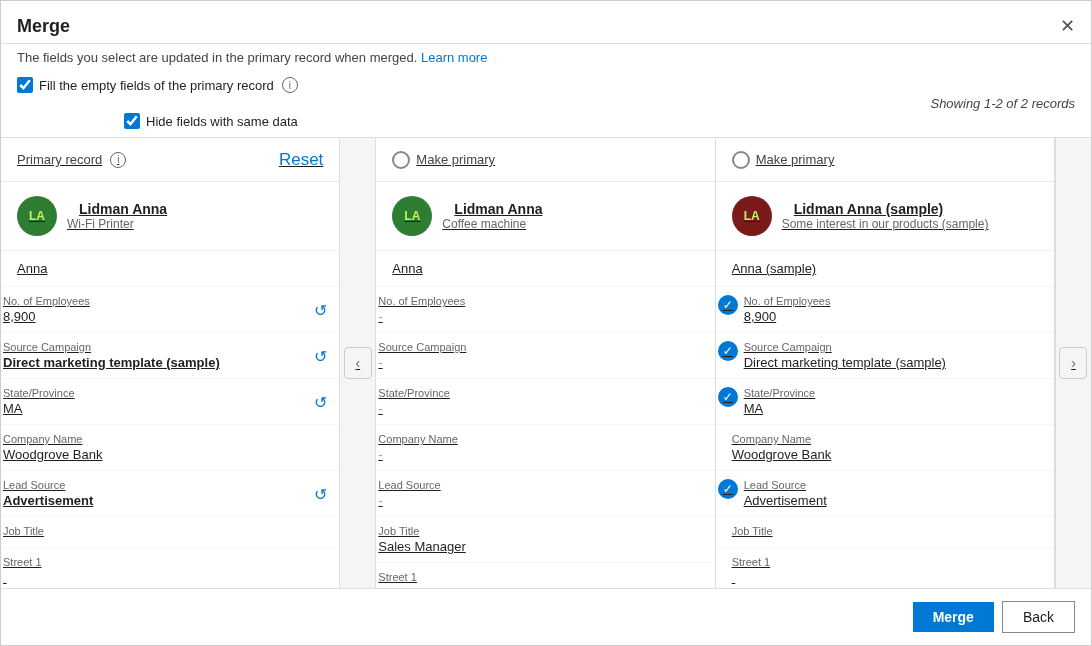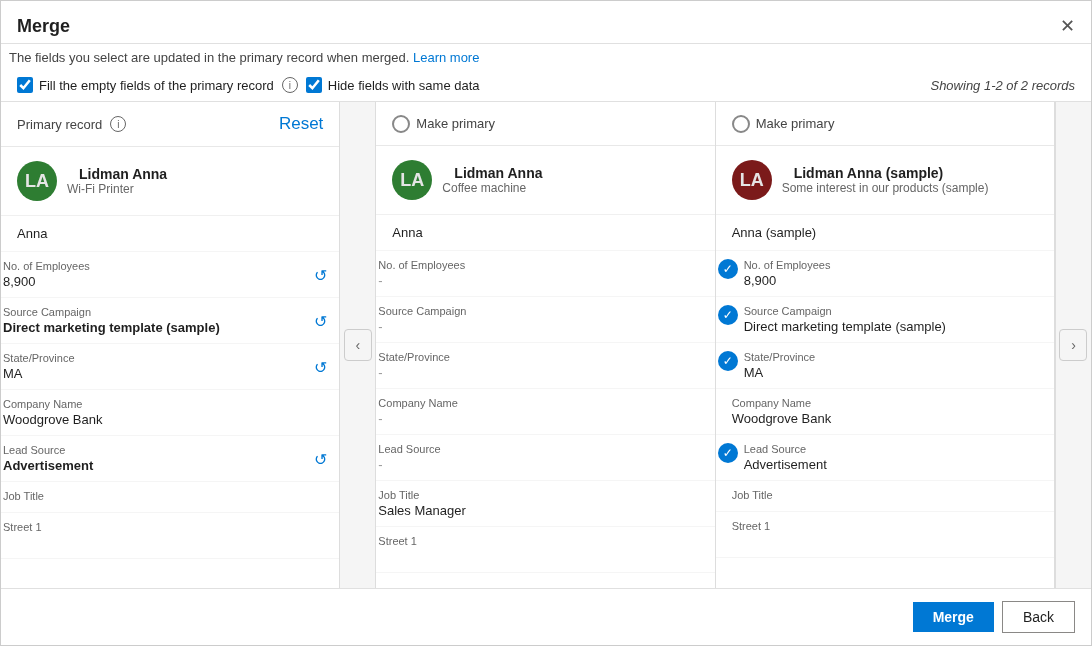--- a/index.html
+++ b/index.html
@@ -2,40 +2,40 @@
 <html><head>
   <meta charset="utf-8">
   <style>
     * { box-sizing: border-box; margin: 0; padding: 0; }
     body { font-family: 'Segoe UI', sans-serif; font-size: 13px; color: #1f1f1f; background: #fff; width: 1092px; height: 646px; overflow: hidden; }
 
     .dialog { width: 1092px; height: 646px; background: #fff; display: flex; flex-direction: column; border: 1px solid #ccc; }
 
     .dialog-header { display: flex; align-items: center; justify-content: space-between; padding: 14px 16px 6px 16px; border-bottom: 1px solid #e0e0e0; }
     .dialog-title { font-size: 18px; font-weight: 600; }
-    .dialog-subtitle { font-size: 13px; color: #444; padding: 6px 16px 4px 8px; }
+    .dialog-subtitle { font-size: 13px; color: #444; padding: 6px 16px 4px 16px; }
     .dialog-subtitle a { color: #0078d4; text-decoration: none; }
     .close-btn { background: none; border: none; cursor: pointer; font-size: 18px; color: #555; }
 
     .toolbar { display: flex; align-items: center; justify-content: space-between; padding: 8px 16px; border-bottom: 1px solid #e0e0e0; }
-    .toolbar-left { display: flex; align-items: flex-end; gap: 8px; }
+    .toolbar-left { display: flex; align-items: flex-end; gap: 20px; flex-direction: column; }
     .toolbar-right { font-size: 13px; color: #444; font-style: italic; }
     .checkbox-group { display: flex; align-items: center; gap: 6px; }
     .checkbox-group input[type="checkbox"] { width: 16px; height: 16px; accent-color: #0078d4; }
     .info-icon { display: inline-flex; align-items: center; justify-content: center; width: 16px; height: 16px; border-radius: 50%; border: 1px solid #666; font-size: 10px; color: #666; margin-left: 2px; cursor: default; }
 
     .col { flex: 1; border-right: 1px solid #ddd; overflow-y: auto; padding: 0; display: flex; flex-direction: column; }
     .col:last-child { border-right: none; }
 
     .col-header { padding: 12px 16px; border-bottom: 1px solid #e8e8e8; display: flex; align-items: center; justify-content: space-between; min-height: 44px; }
     .col-header-left { display: flex; align-items: center; gap: 6px; font-size: 13px; color: #444; }
     .radio-circle { width: 18px; height: 18px; border-radius: 50%; border: 2px solid #888; display: inline-block; }
     .reset-link { color: #0078d4; text-decoration: none; cursor: pointer; font-size: 17px; }
 
-    .avatar { width: 40px; height: 40px; border-radius: 50%; display: flex; align-items: center; justify-content: center; font-weight: 700; font-size: 18px; color: #e5e5e5; flex-shrink: 0; }
+    .avatar { width: 40px; height: 40px; border-radius: 50%; display: flex; align-items: center; justify-content: center; font-weight: 700; font-size: 12px; color: #bef264; flex-shrink: 0; }
     .avatar-green { background: #2e7d32; }
     .avatar-dark-red { background: #7b1a1a; }
 
     .record-header { display: flex; align-items: center; gap: 10px; padding: 14px 16px; border-bottom: 1px solid #f0f0f0; }
     .record-name { font-weight: 600; font-size: 14px; margin-left: 12px; }
     .record-sub { font-size: 12px; color: #666; }
 
     .field-section { padding: 8px 2px; border-bottom: 1px solid #f5f5f5; position: relative; }
     .field-label { font-size: 11px; color: #666; margin-bottom: 2px; }
     .field-value { font-size: 13px; color: #1f1f1f; }
@@ -52,21 +52,21 @@
     .nav-arrow { display: flex; align-items: center; justify-content: center; width: 28px; cursor: pointer; background: none; border: 1px solid #ccc; border-radius: 4px; color: #666; font-size: 14px; }
     .nav-col { display: flex; align-items: center; justify-content: center; width: 36px; background: #f5f5f5; border-right: 1px solid #ddd; }
     .nav-col-right { display: flex; align-items: center; justify-content: center; width: 36px; background: #f5f5f5; border-left: 1px solid #ddd; }
 
     .dialog-footer { display: flex; align-items: center; justify-content: flex-end; gap: 8px; padding: 12px 16px; border-top: 1px solid #e0e0e0; }
     .btn-primary { background: #0078d4; color: #fff; border: none; padding: 7px 20px; cursor: pointer; font-size: 14px; font-weight: 600; }
     .btn-secondary { background: #fff; color: #1f1f1f; border: 1px solid #8a8886; padding: 7px 20px; cursor: pointer; font-size: 14px; }
 
     .first-name-row { padding: 10px 16px; font-size: 13px; border-bottom: 1px solid #f5f5f5; }
 
-    .columns-wrapper { display: flex; flex: 1; overflow: hidden; }
+    .columns-wrapper { display: flex; flex: 1; overflow: hidden; text-decoration: underline; }
     .main-cols { display: flex; flex: 1; overflow: hidden; }
   </style>
 </head>
 <body>
 
 <div class="dialog">
 
   <div class="dialog-header">
     <span class="dialog-title">Merge</span>
     <button class="close-btn">✕</button>

